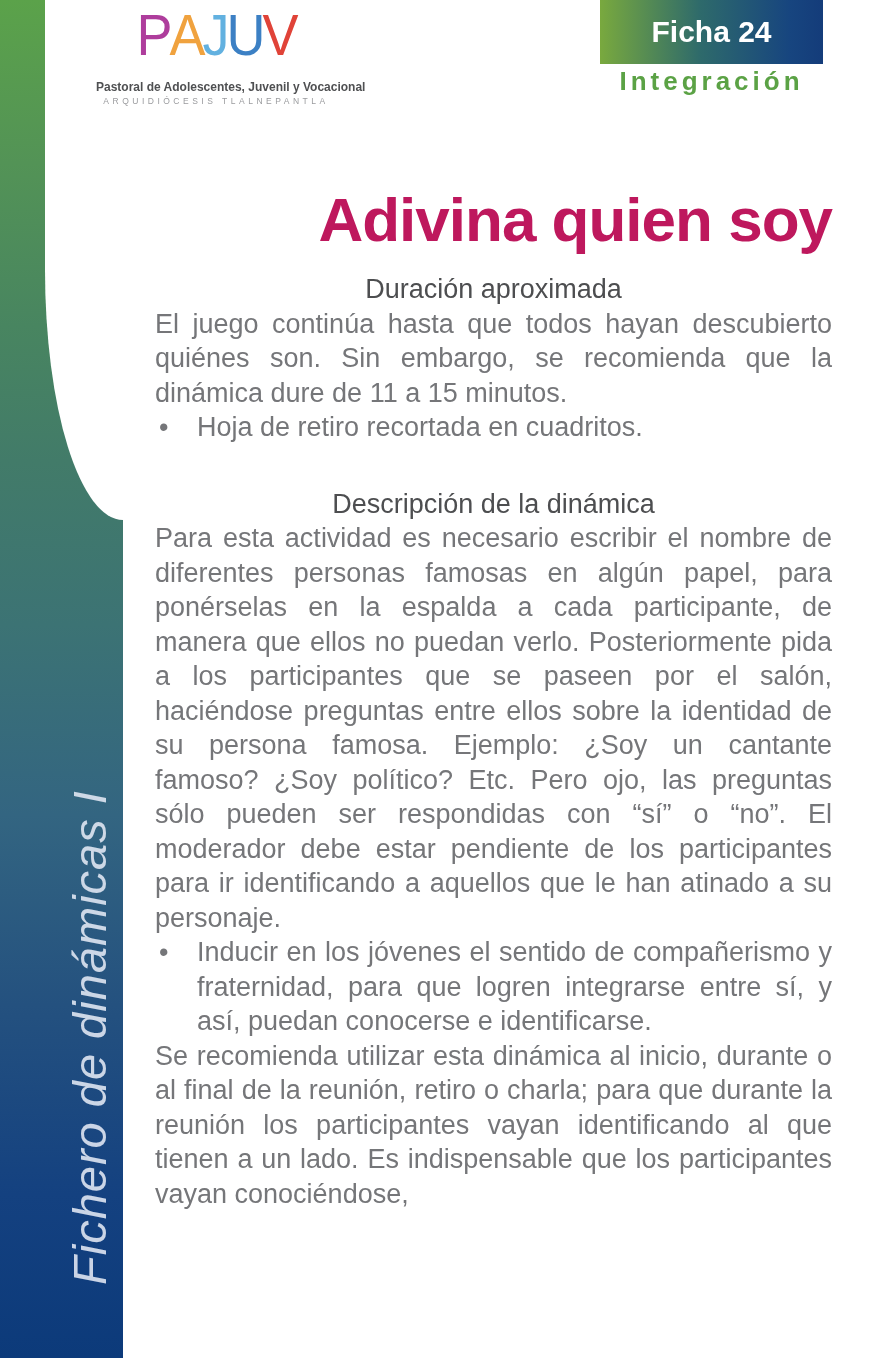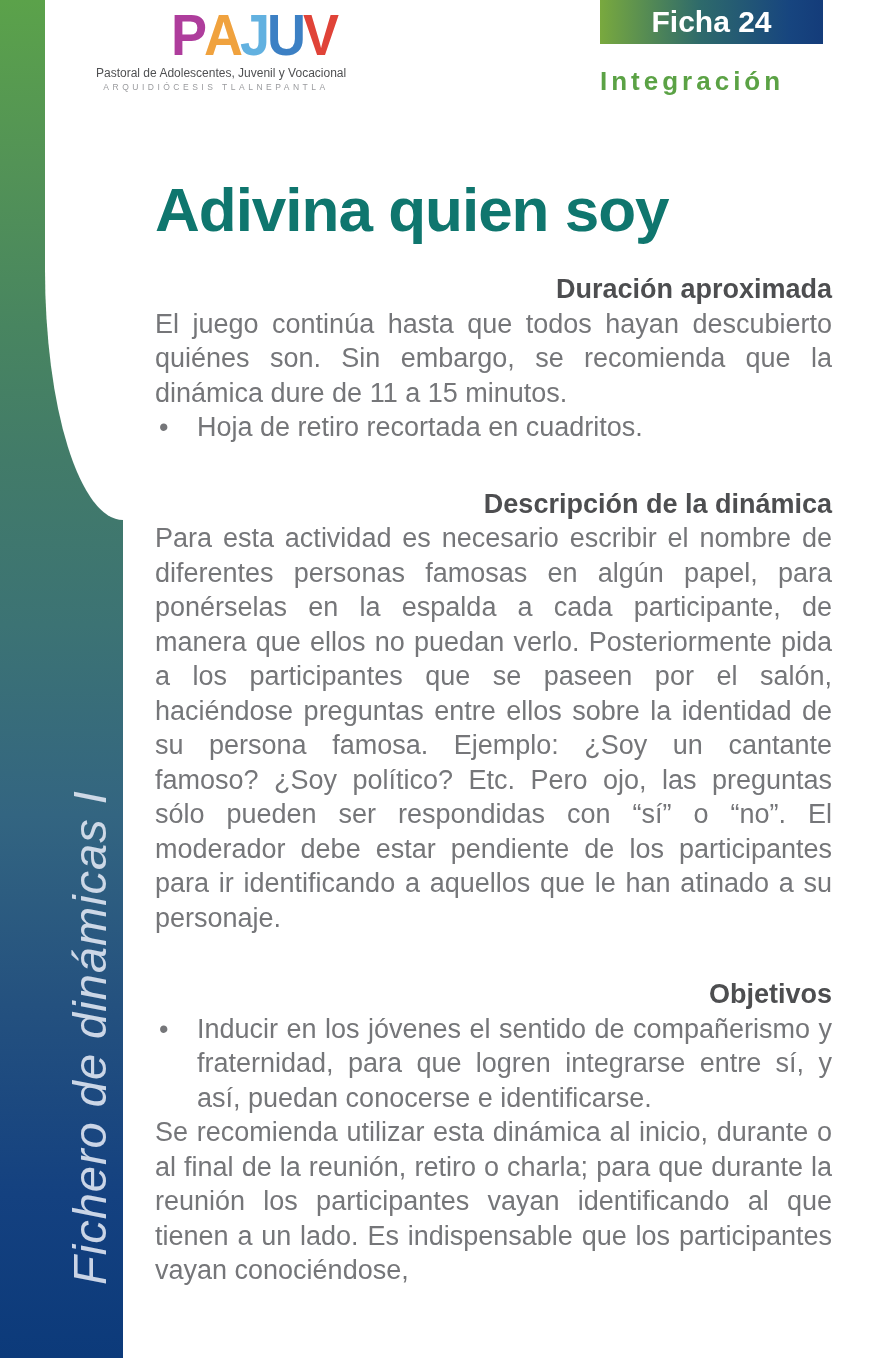--- a/index.html
+++ b/index.html
@@ -24,48 +24,48 @@
   .vtext{
     position:absolute;left:62px;top:1285px;
     transform-origin:0 0;transform:rotate(-90deg);
     white-space:nowrap;
     font-style:italic;font-size:47px;font-weight:400;
     color:rgba(228,233,245,0.88);
     letter-spacing:1px;
   }
   
   .logo{position:absolute;left:96px;top:6px;width:240px;text-align:center;}
-  .logo-letters{font-weight:bold;font-size:54px;line-height:58px;letter-spacing:-3px;text-align:right;}
+  .logo-letters{font-weight:normal;font-size:54px;line-height:58px;letter-spacing:-3px;}
   .logo-letters span{display:inline-block;transform:scaleY(1.05);}
-  .logo-sub{font-size:12px;font-weight:normal;color:#4f5052;margin-top:2px;white-space:nowrap;}
+  .logo-sub{font-size:12px;font-weight:bold;color:#4f5052;margin-top:16px;white-space:nowrap;}
   .logo-subsub{font-size:8.5px;color:#9a9b9e;letter-spacing:3.5px;margin-top:2px;white-space:nowrap;text-align:center;}
   
   .ficha-box{
-    position:absolute;left:600px;top:0;width:223px;height:44px;
+    position:absolute;left:600px;top:0;width:223px;height:64px;
     background:linear-gradient(90deg,#79a93e 0%,#2e6a6b 45%,#17457f 85%,#143c7a 100%);
     display:flex;align-items:center;justify-content:center;
   }
   .ficha-box .ficha-label{color:#ffffff;font-weight:bold;font-size:30px;}
   .category{
     position:absolute;left:600px;top:66px;width:223px;
-    text-align:left;color:#5ba245;font-weight:bold;font-size:26px;letter-spacing:4px;
+    text-align:center;color:#5ba245;font-weight:bold;font-size:26px;letter-spacing:4px;
   }
   
   .page-title{
-    position:absolute;left:155px;top:132px;width:677px;
-    text-align:left;color:#0f766e;font-weight:bold;font-size:62px;letter-spacing:-1px;
+    position:absolute;left:155px;top:142px;width:677px;
+    text-align:right;color:#be185d;font-weight:bold;font-size:62px;letter-spacing:-1px;
   }
   
   .content{
     position:absolute;left:155px;top:272px;width:677px;
     color:#757679;font-size:27px;line-height:34.5px;text-align:justify;
   }
   .content h2{
     font-size:27px;line-height:34.5px;margin:42px 0 0 0;
-    color:#4d4e50;font-weight:bold;text-align:right;
+    color:#4d4e50;font-weight:normal;text-align:center;
   }
   .content h2:first-child{margin-top:0;}
   .content p{margin:0;}
   .content ul{list-style:none;margin:0;padding:0;}
   .content li{position:relative;padding-left:42px;}
   .content li::before{
     content:"\2022";position:absolute;left:4px;top:0;color:#757679;
   }
 </style>
 </head>
@@ -94,19 +94,18 @@
   <h2>Duración aproximada</h2>
   <p>El juego continúa hasta que todos hayan descubierto quiénes son. Sin embargo, se recomienda que la dinámica dure de 11 a 15 minutos.</p>
 
   <ul>
     <li>Hoja de retiro recortada en cuadritos.</li>
   </ul>
 
   <h2>Descripción de la dinámica</h2>
   <p>Para esta actividad es necesario escribir el nombre de diferentes personas famosas en algún papel, para ponérselas en la espalda a cada participante, de manera que ellos no puedan verlo. Posteriormente pida a los participantes que se paseen por el salón, haciéndose preguntas entre ellos sobre la identidad de su persona famosa. Ejemplo: ¿Soy un cantante famoso? ¿Soy político? Etc. Pero ojo, las preguntas sólo pueden ser respondidas con “sí” o “no”. El moderador debe estar pendiente de los participantes para ir identificando a aquellos que le han atinado a su personaje.</p>
 
-  <h2>Objetivos</h2>
   <ul>
     <li>Inducir en los jóvenes el sentido de compañerismo y fraternidad, para que logren integrarse entre sí, y así, puedan conocerse e identificarse.</li>
   </ul>
 
   <p>Se recomienda utilizar esta dinámica al inicio, durante o al final de la reunión, retiro o charla; para que durante la reunión los participantes vayan identificando al que tienen a un lado. Es indispensable que los participantes vayan conociéndose,</p>
 </div>
 
 </body></html>

